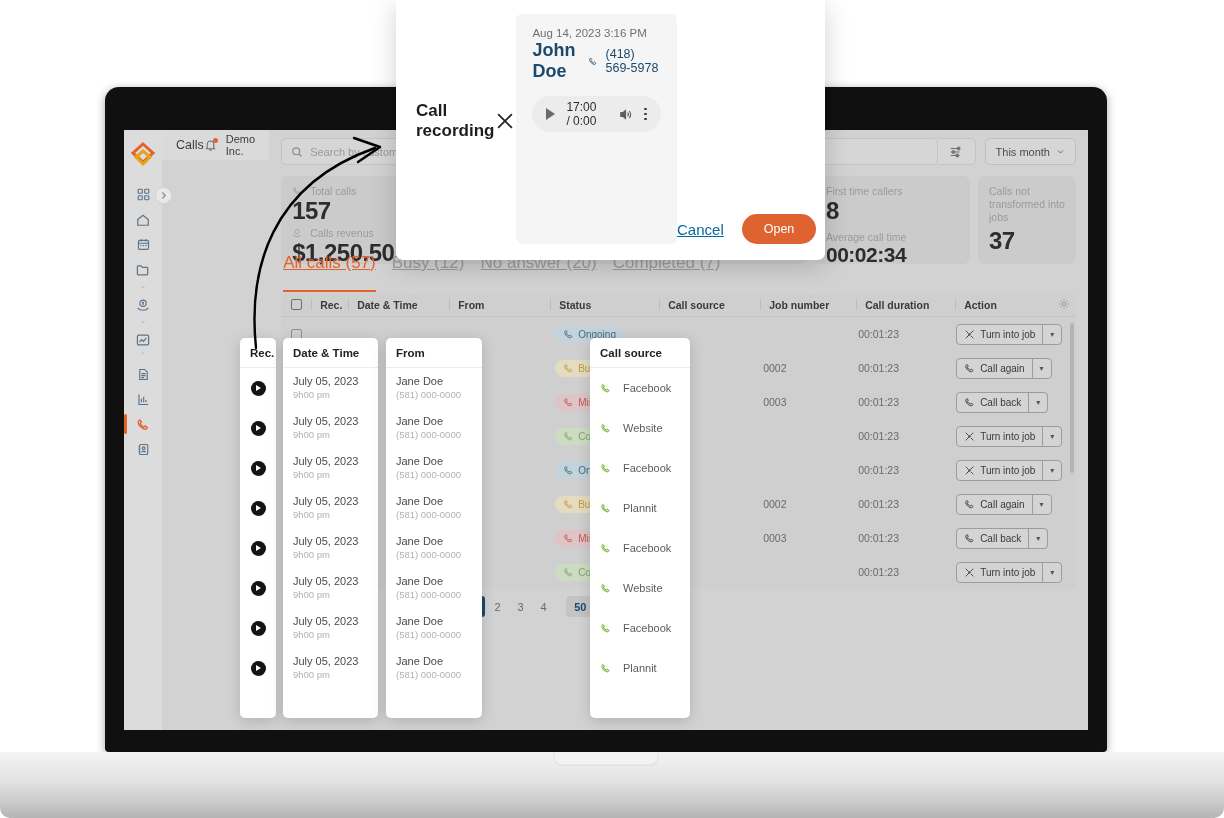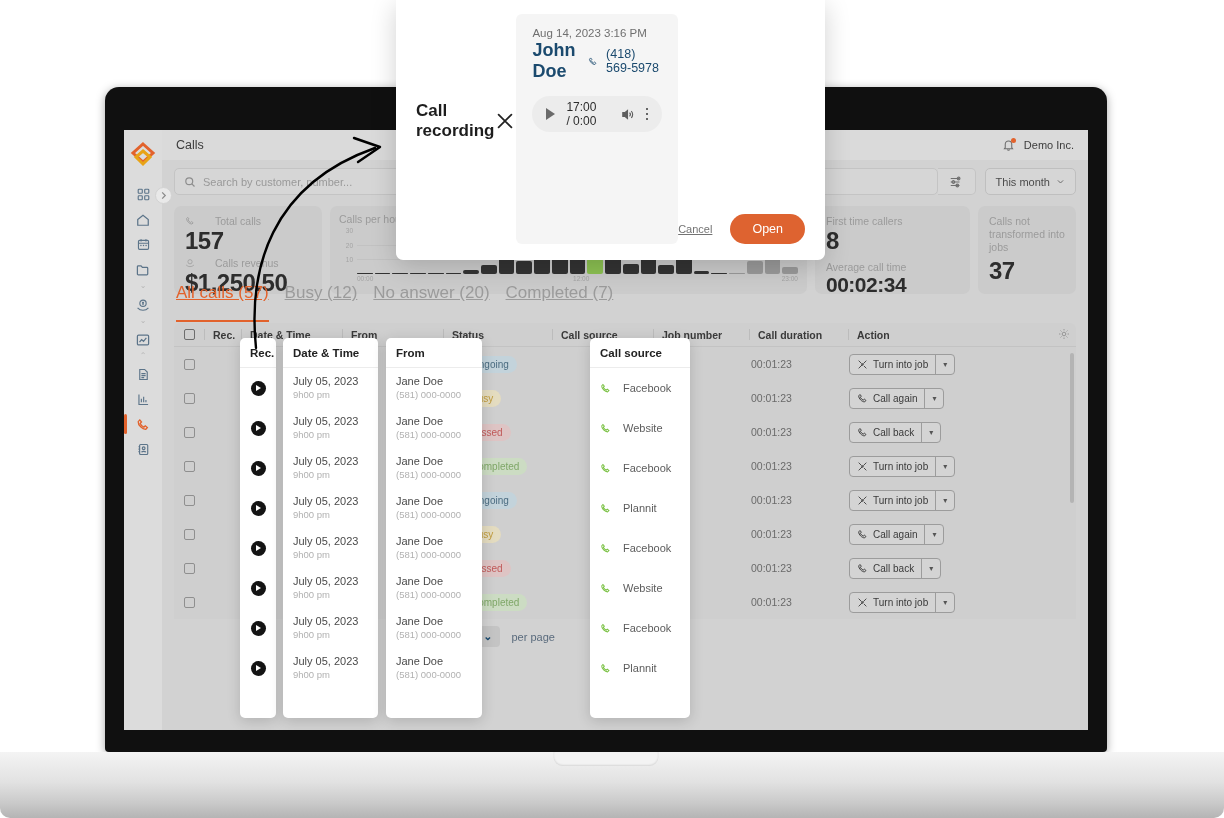--- a/index.html
+++ b/index.html
@@ -52,21 +52,21 @@
     background:#e2622c; border-radius:2px;
   }
   .side-caret { font-size:8px; color:#b6b6b6; line-height:8px; height:10px; }
 
   .sidebar-toggle {
     position:absolute; left:31px; top:57px; width:17px; height:17px; border-radius:50%;
     background:#e9e9e9; border:1px solid #d2d2d2; color:#8a8a8a;
     display:flex; align-items:center; justify-content:center; font-size:9px; z-index:6;
   }
 
-  .main { flex:1; display:flex; flex-direction:column; min-width:0; }
+  .main { flex:1; display:flex; flex-direction:row; min-width:0; }
 
   .topbar {
     height:30px; background:#dadada; display:flex; align-items:center;
     padding:0 14px; justify-content:space-between; flex:0 0 30px;
   }
   .topbar-title { font-size:12.5px; color:#3c3c3c; }
   .topbar-right { display:flex; align-items:center; gap:9px; }
   .bell { position:relative; width:13px; height:14px; color:#6d6d6d; }
   .bell-dot {
     position:absolute; right:-1px; top:0; width:5px; height:5px;
@@ -97,21 +97,21 @@
   
   .kpi-row { display:flex; gap:8px; margin-bottom:9px; height:88px; }
   .kpi {
     background:#cbcbcb; border-radius:7px; padding:9px 11px; flex:0 0 auto;
   }
   .kpi.k1 { width:148px; }
   .kpi.k2 { flex:1; min-width:0; padding:7px 9px 4px; }
   .kpi.k3 { width:155px; }
   .kpi.k4 { width:98px; }
   .kpi-lbl {
-    font-size:10.5px; color:#9b9b9b; display:flex; align-items:center; gap:20px;
+    font-size:10.5px; color:#9b9b9b; display:flex; align-items:center; gap:8px;
     margin-bottom:1px; white-space:nowrap;
   }
   .kpi-val { font-size:24px; font-weight:bold; color:#2d2d2d; letter-spacing:-.5px; line-height:1.07; }
   .kpi-val.sm { font-size:21px; }
   .kpi-lbl.stk { white-space:normal; line-height:1.22; display:block; }
 
   
   .chart-title { font-size:10.5px; color:#9b9b9b; margin-bottom:2px; }
   .chart-wrap { position:relative; height:60px; }
   .chart-y { position:absolute; left:0; top:0; bottom:13px; width:16px; }
@@ -234,21 +234,21 @@
     height:36px; background:#ececec; border-radius:18px;
     display:flex; align-items:center; padding:0 14px; gap:11px;
   }
   .p-play { width:0; height:0; border-left:9px solid #6a6a6a; border-top:6px solid transparent; border-bottom:6px solid transparent; }
   .p-time { font-size:12px; color:#2c2c2c; }
   .p-track { flex:1; height:3px; background:#b2b2b2; border-radius:2px; }
   .p-vol { color:#5e5e5e; display:flex; }
   .p-dots { display:flex; flex-direction:column; gap:2.5px; }
   .p-dots i { width:2.6px; height:2.6px; border-radius:50%; background:#3a3a3a; display:block; }
   .m-foot { margin-top:auto; display:flex; align-items:center; justify-content:flex-end; gap:18px; }
-  .m-cancel { font-size:11px; color:#737373; text-decoration:underline; }
+  .m-cancel { font-size:15px; color:#0369a1; text-decoration:underline; }
   .m-open {
     background:#de6330; color:#fff; font-size:12.5px; border-radius:18px;
     padding:8px 22px; border:none;
   }
 </style>
 </head>
 <body>
 
 <div id="laptop-device">
   <div class="laptop-bezel"></div>

